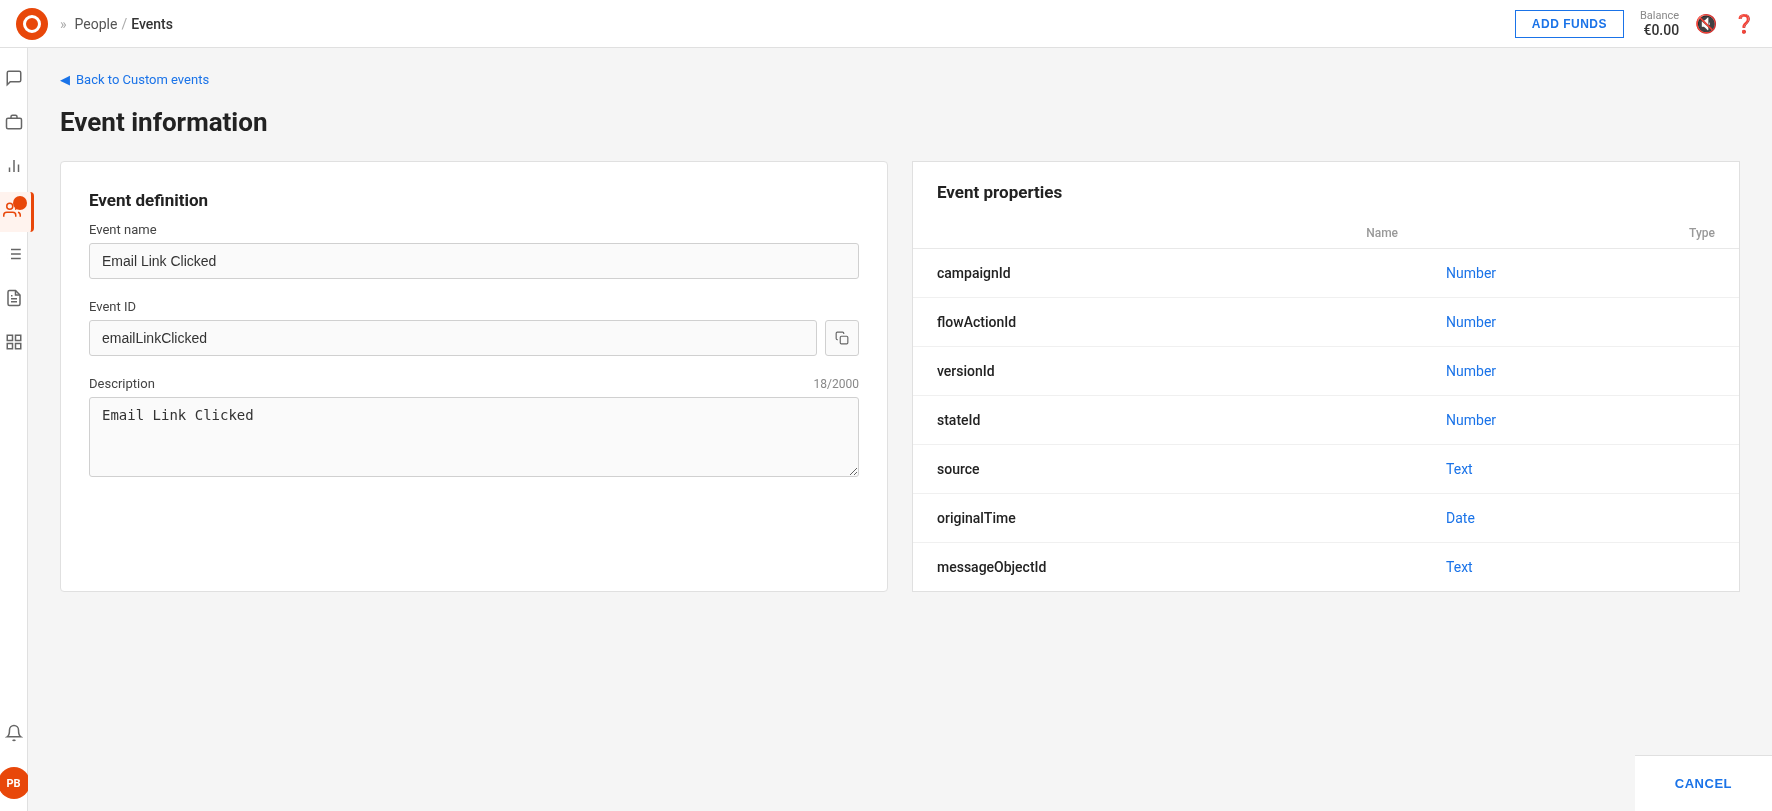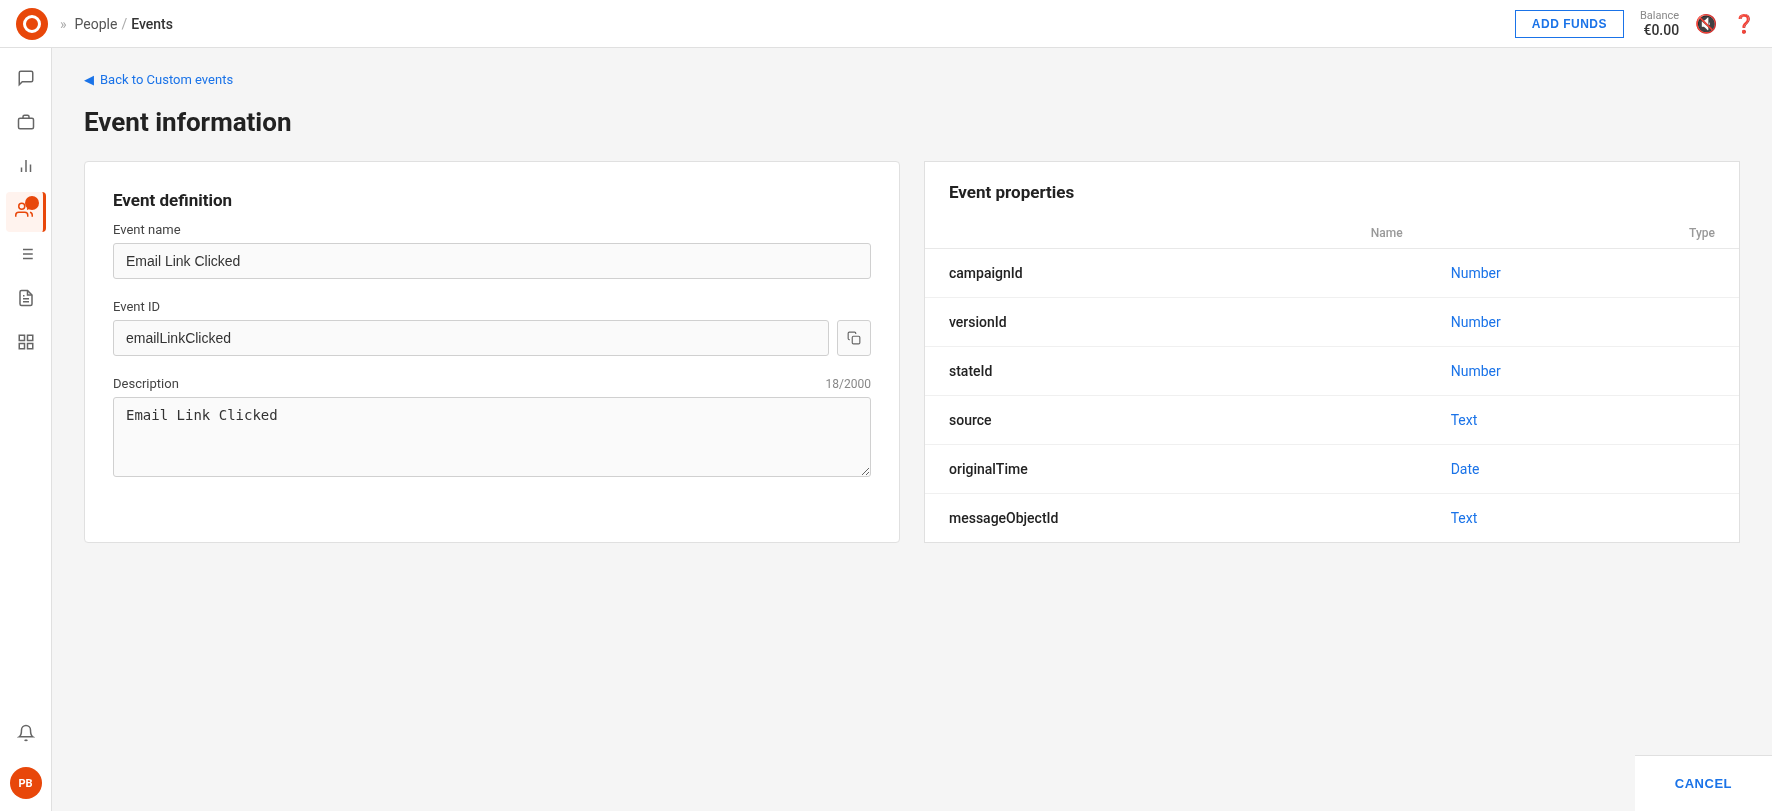--- a/index.html
+++ b/index.html
@@ -69,21 +69,21 @@
 
     
     .body-layout {
       display: flex;
       flex: 1;
       overflow: hidden;
     }
 
     
     .sidebar {
-      width: 52px;
+      width: 28px;
       background: #fff;
       border-right: 1px solid #e0e0e0;
       display: flex;
       flex-direction: column;
       align-items: center;
       padding: 12px 0;
       flex-shrink: 0;
     }
     .sidebar-item {
       width: 40px; height: 40px;
@@ -462,20 +462,24 @@
               <th>Name</th>
               <th>Type</th>
             </tr>
           </thead>
           <tbody id="props-tbody">
           <tr>
       <td class="td-name">campaignId</td>
       <td class="td-type">Number</td>
     </tr>
               <tr>
+      <td class="td-name">flowActionId</td>
+      <td class="td-type">Number</td>
+    </tr>
+              <tr>
       <td class="td-name">versionId</td>
       <td class="td-type">Number</td>
     </tr>
               <tr>
       <td class="td-name">stateId</td>
       <td class="td-type">Number</td>
     </tr>
               <tr>
       <td class="td-name">source</td>
       <td class="td-type">Text</td>

